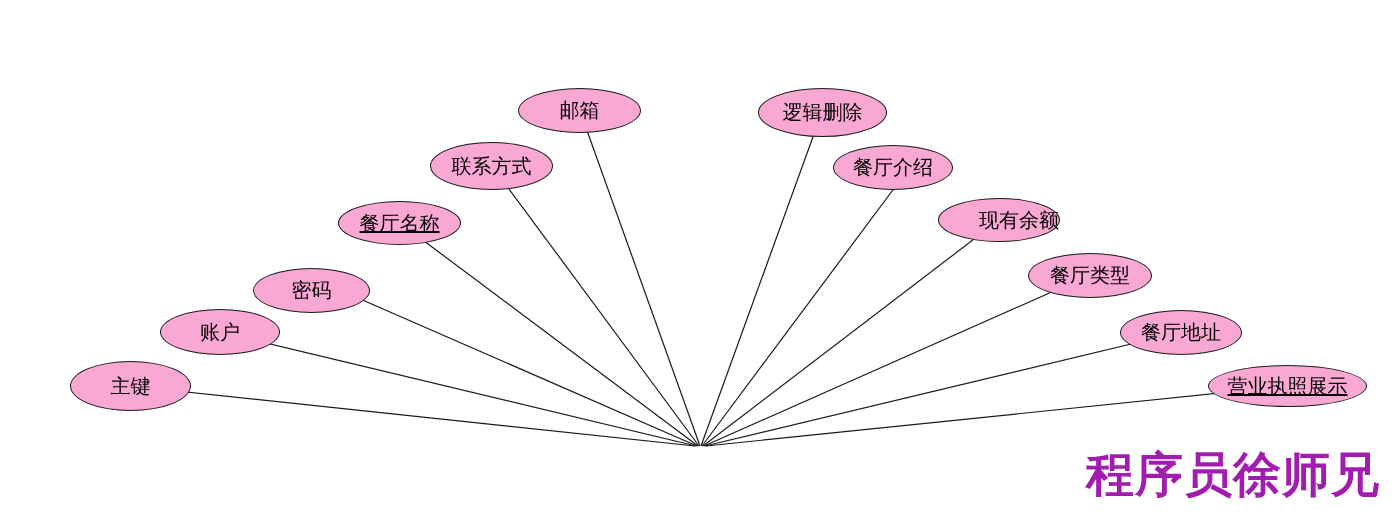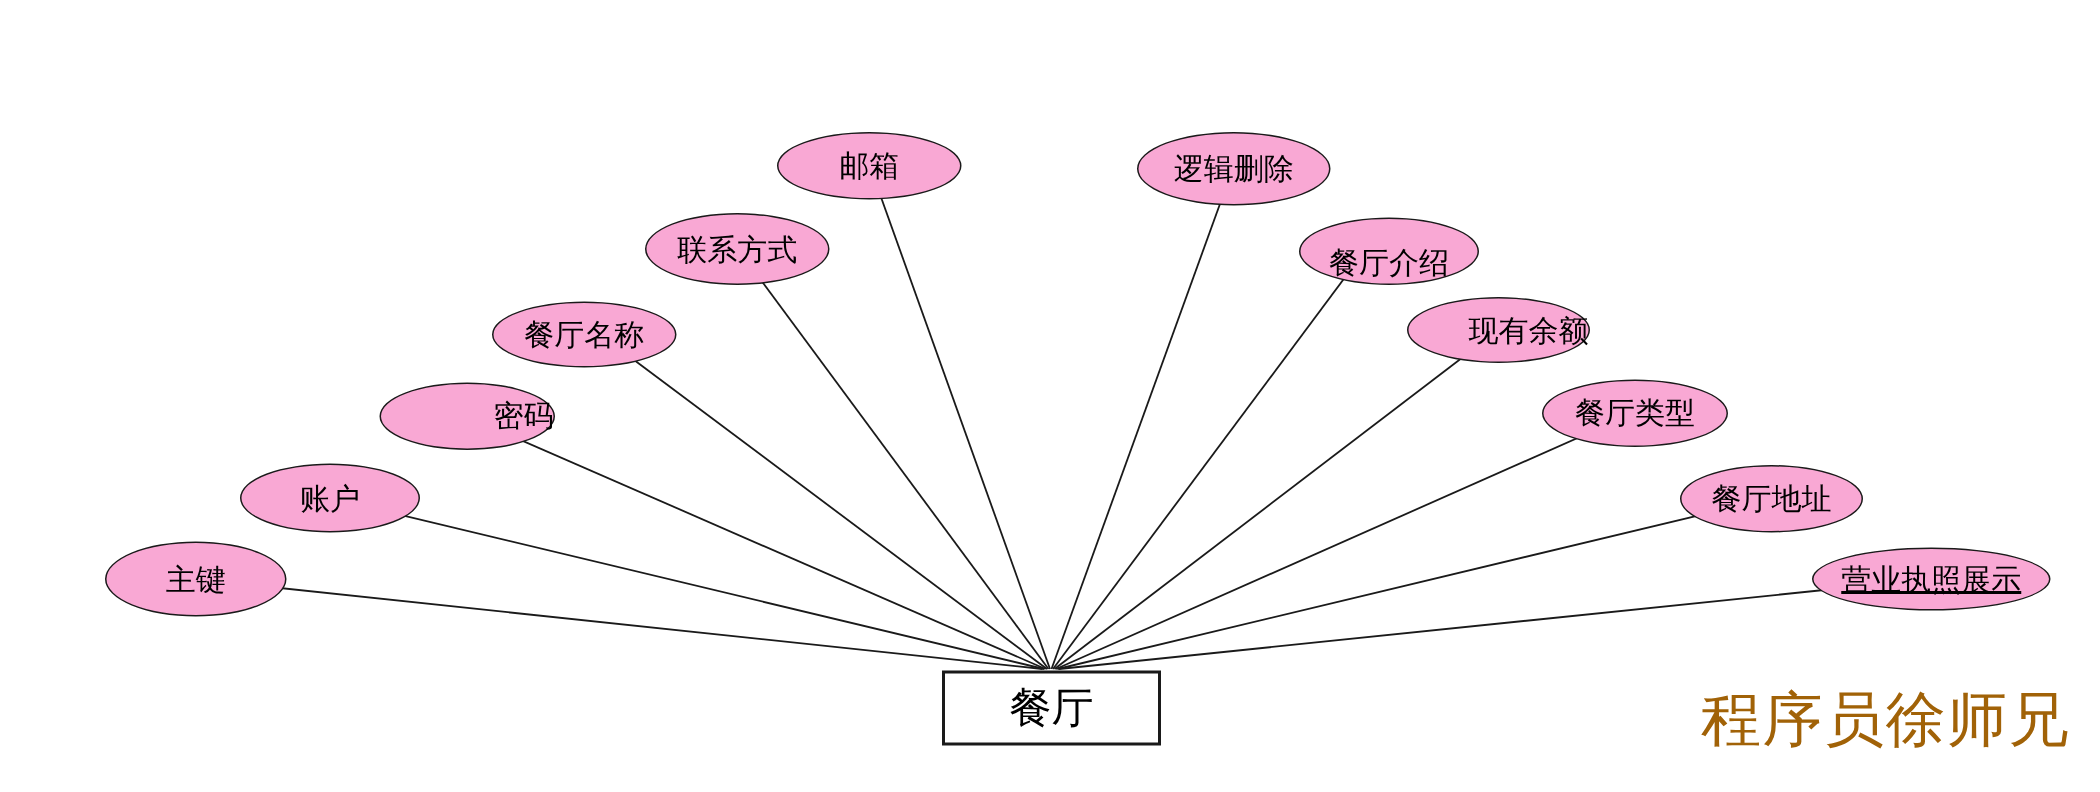--- a/index.html
+++ b/index.html
@@ -56,35 +56,35 @@
     justify-content: center;
     font-size: 28px;
     color: #000000;
   }
   .watermark {
     position: absolute;
     z-index: 3;
     right: 20px;
     bottom: 21px;
     font-family: "Liberation Serif", "DejaVu Serif", serif;
-    font-size: 40px;
-    font-weight: 400;
-    color: #a16207;
+    font-size: 48px;
+    font-weight: 700;
+    color: #a21caf;
     letter-spacing: 1px;
     white-space: nowrap;
   }
   
   .n0  { left: 70px;   top: 361px; width: 121px; height: 50px; text-align: center; }
   .n1  { left: 160px;  top: 309px; width: 120px; height: 46px; }
-  .n2  { left: 253px;  top: 255px; width: 117px; height: 45px; justify-content: flex-end; }
-  .n3  { left: 328px;  top: 201px; width: 123px; height: 44px; }
+  .n2  { left: 253px;  top: 268px; width: 117px; height: 45px; }
+  .n3  { left: 338px;  top: 201px; width: 123px; height: 44px; text-decoration: underline; }
   .n4  { left: 430px;  top: 142px; width: 123px; height: 48px; }
   .n5  { left: 518px;  top: 88px;  width: 123px; height: 45px; }
   .n6  { left: 758px;  top: 88px;  width: 129px; height: 49px; }
-  .n7  { left: 866px;  top: 145px; width: 120px; height: 45px; align-items: flex-end; }
+  .n7  { left: 833px;  top: 145px; width: 120px; height: 45px; }
   .n8  { left: 938px;  top: 198px; width: 122px; height: 44px; justify-content: flex-end; }
   .n9  { left: 1028px; top: 253px; width: 124px; height: 45px; }
   .n10 { left: 1120px; top: 310px; width: 122px; height: 45px; }
   .n11 { left: 1208px; top: 365px; width: 159px; height: 42px; text-decoration: underline; }
 </style>
 </head>
 <body>
 
 <div class="canvas">
 
@@ -133,19 +133,16 @@
   <div class="attr-node n9">
       <span>餐厅类型</span>
     </div>
   <div class="attr-node n10">
       <span>餐厅地址</span>
     </div>
   <div class="attr-node n11">
       <span>营业执照展示</span>
     </div>
 
-  <div class="entity-node">
-    <span>餐厅</span>
-  </div>
 
   <div class="watermark">程序员徐师兄</div>
 
 </div>
 
 </body></html>

